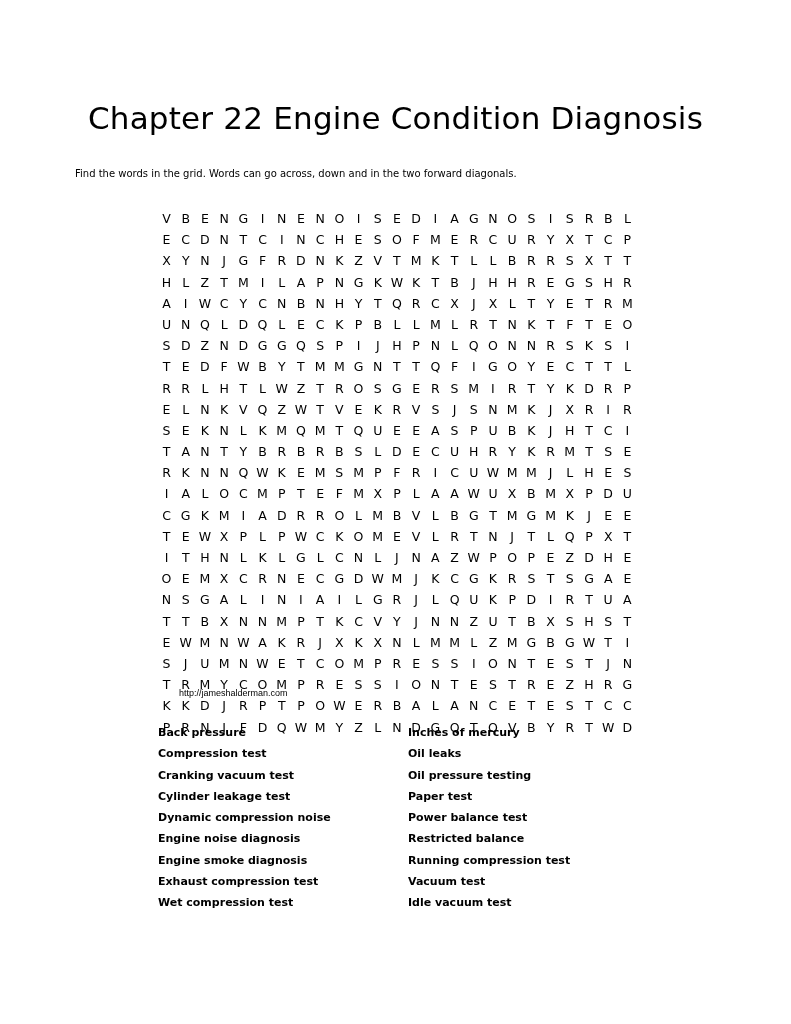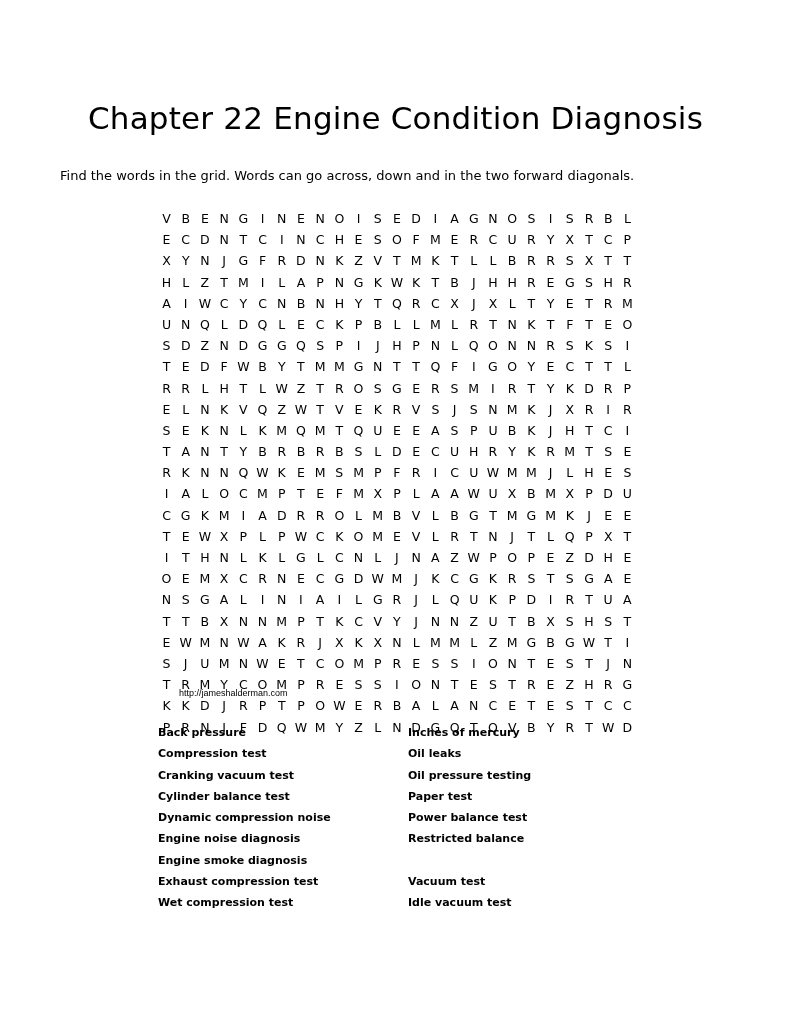--- a/index.html
+++ b/index.html
@@ -30,23 +30,23 @@
     text-align: center;
     font-family: "DejaVu Sans", sans-serif;
     font-size: 31px;
     font-weight: 400;
     letter-spacing: 0.2px;
     color: #000;
   }
   .instructions {
     position: absolute;
     top: 168px;
-    left: 60px;
+    left: 75px;
     width: 650px;
-    font-size: 13px;
+    font-size: 10px;
     font-family: "DejaVu Sans", sans-serif;
     color: #000;
   }
   .grid {
     position: absolute;
     top: 208px;
     left: 158px;
     width: 478px;
   }
   .grid-row {
@@ -786,33 +786,34 @@
       </div>
       <div class="word-row">
         <div class="word-col">Compression test</div>
         <div class="word-col">Oil leaks</div>
       </div>
       <div class="word-row">
         <div class="word-col">Cranking vacuum test</div>
         <div class="word-col">Oil pressure testing</div>
       </div>
       <div class="word-row">
-        <div class="word-col">Cylinder balance test</div>
+        <div class="word-col">Cylinder leakage test</div>
         <div class="word-col">Paper test</div>
       </div>
       <div class="word-row">
         <div class="word-col">Dynamic compression noise</div>
         <div class="word-col">Power balance test</div>
       </div>
       <div class="word-row">
         <div class="word-col">Engine noise diagnosis</div>
         <div class="word-col">Restricted balance</div>
       </div>
       <div class="word-row">
         <div class="word-col">Engine smoke diagnosis</div>
+        <div class="word-col">Running compression test</div>
       </div>
       <div class="word-row">
         <div class="word-col">Exhaust compression test</div>
         <div class="word-col">Vacuum test</div>
       </div>
       <div class="word-row">
         <div class="word-col">Wet compression test</div>
         <div class="word-col">Idle vacuum test</div>
       </div>
     </div>

